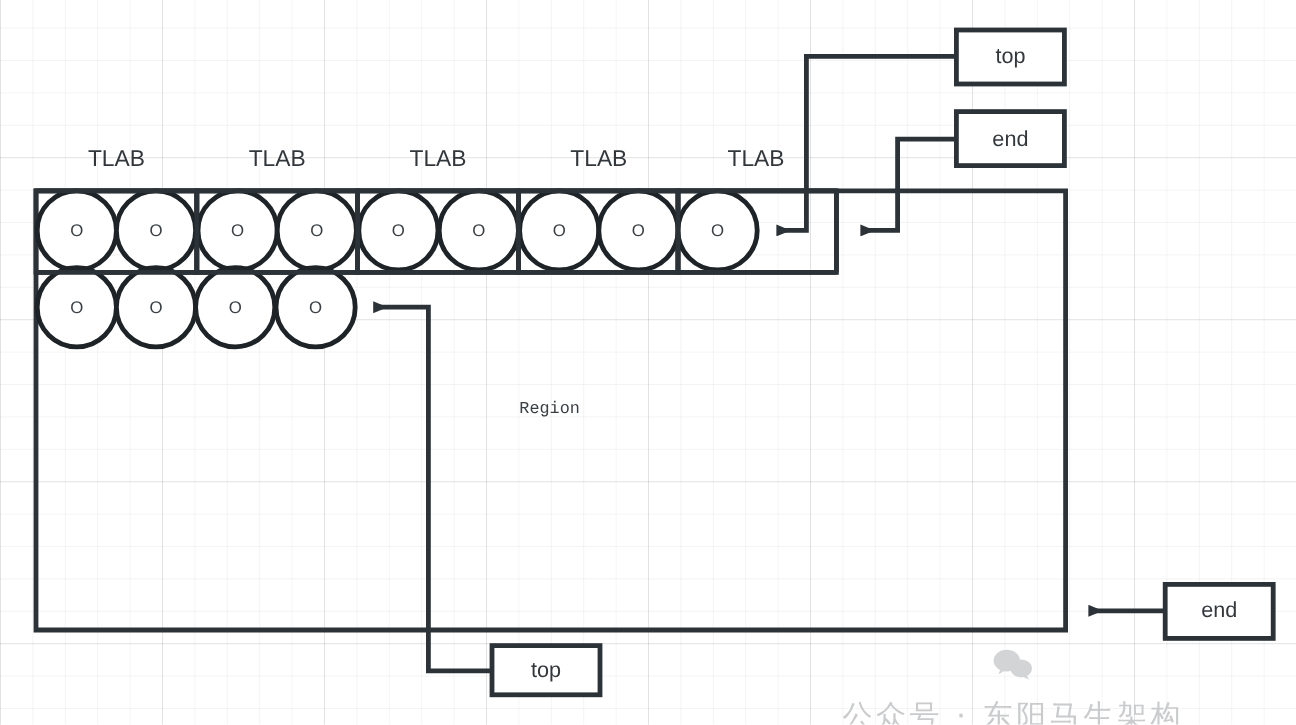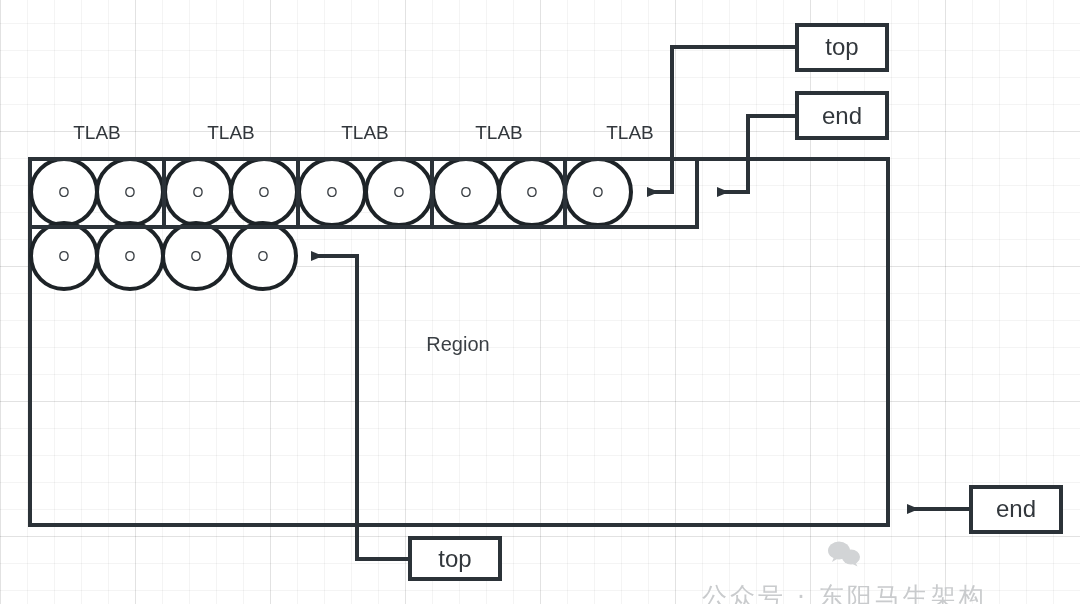--- a/index.html
+++ b/index.html
@@ -33,26 +33,27 @@
     font-family: "Liberation Sans", sans-serif;
     white-space: nowrap;
   }
   .tlab-label {
     font-size: 19px;
     color: #32373c;
     transform: translateX(-50%);
     text-align: center;
   }
   .region-label {
-    font-size: 20px;
+    font-size: 14px;
     color: #3a3f44;
     transform: translateX(-50%);
+    font-family: Liberation Mono, monospace;
   }
   .box-label {
-    font-size: 24px;
+    font-size: 18px;
     color: #32373c;
     transform: translate(-50%, -50%);
   }
   .circle-glyph {
     font-size: 14px;
     color: #3a3f44;
     transform: translate(-50%, -50%);
   }
   #watermark {
     position: absolute;

